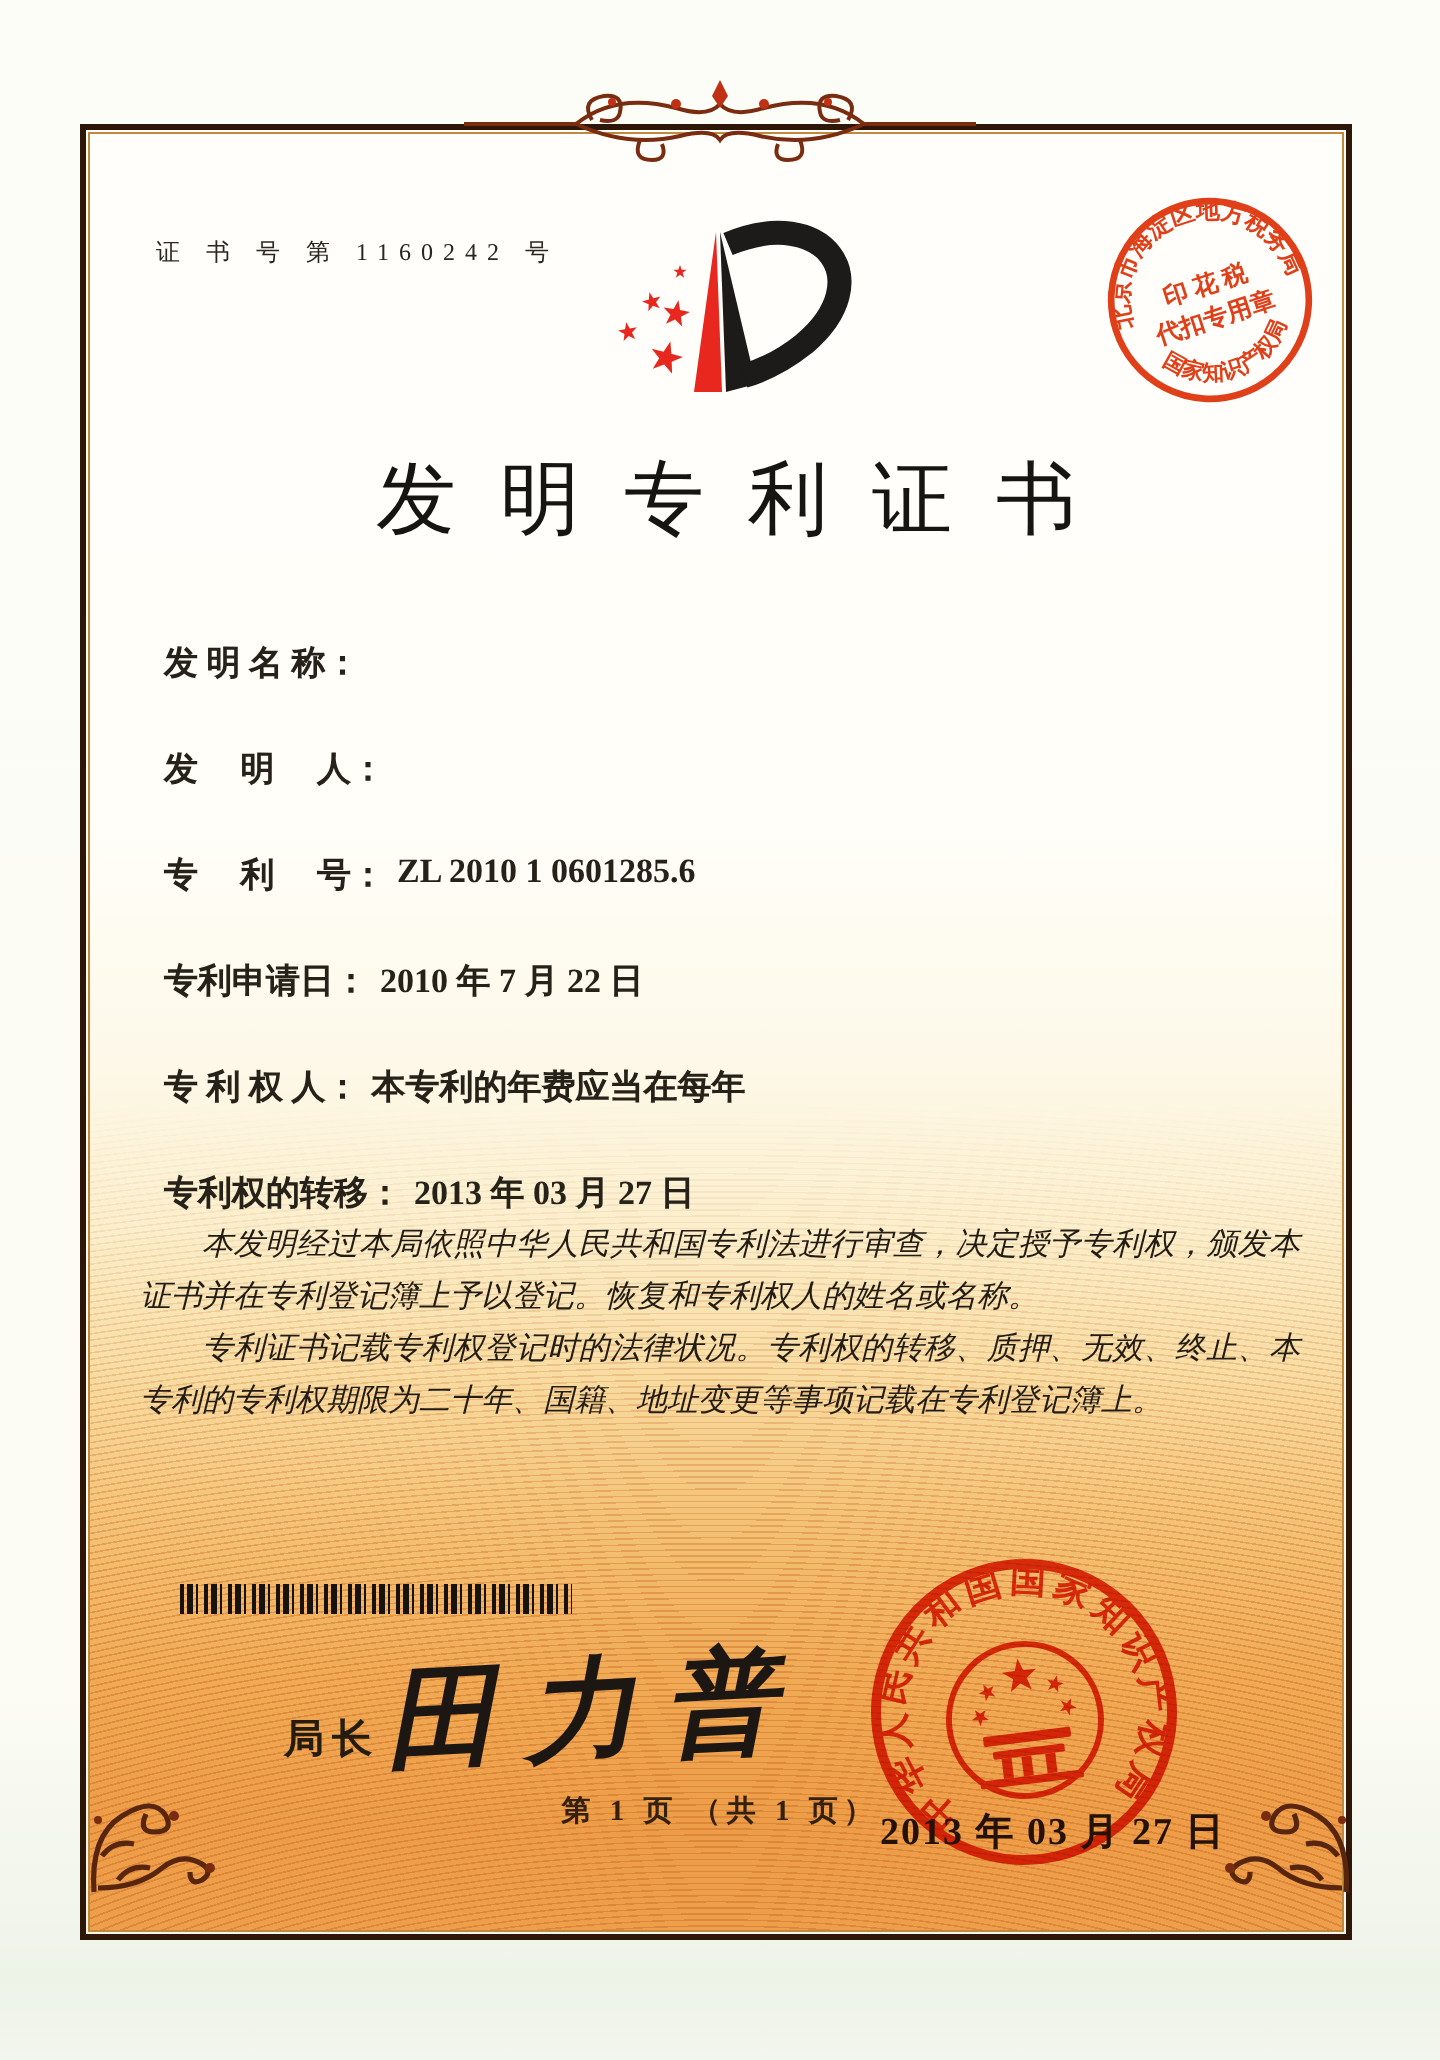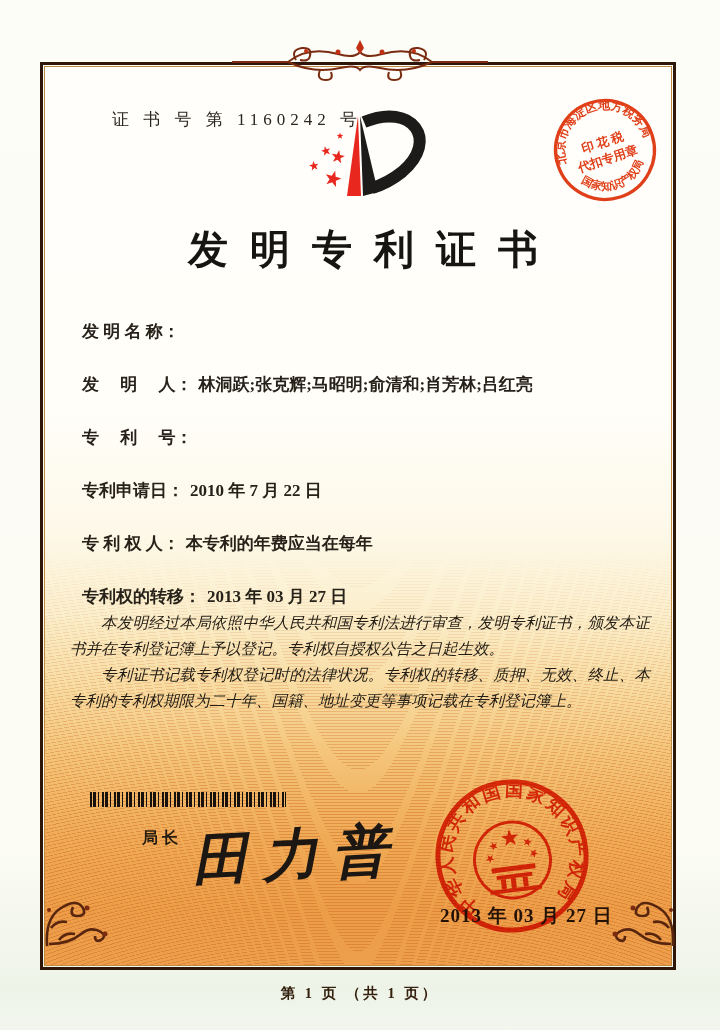--- a/index.html
+++ b/index.html
@@ -31,31 +31,31 @@
   }
   .bg-waves{
     position:absolute;left:0;right:0;bottom:0;height:46%;
     background:
       repeating-radial-gradient(900px 420px at 50% 140%,
         rgba(197,96,30,0.38) 0 1.6px, rgba(255,255,255,0) 1.6px 6.5px);
     -webkit-mask-image:linear-gradient(180deg,transparent 0,rgba(0,0,0,.55) 30%,#000 62%);
     mask-image:linear-gradient(180deg,transparent 0,rgba(0,0,0,.55) 30%,#000 62%);
   }
   .cert-no{
-    position:absolute;left:78px;top:108px;
-    font-size:17px;letter-spacing:5px;color:#2b2620;z-index:3;margin-left:34px;
+    position:absolute;left:78px;top:118px;
+    font-size:12px;letter-spacing:5px;color:#2b2620;z-index:3;
   }
   .logo{position:absolute;left:300px;top:100px;z-index:3;}
   .tax-stamp{
     position:absolute;left:548px;top:93px;z-index:3;
     transform:rotate(-18deg);mix-blend-mode:multiply;
   }
   .title{
     position:absolute;left:0;top:222px;width:100%;text-align:center;
-    font-size:40px;font-weight:bold;color:#171512;
+    font-size:40px;font-weight:normal;color:#171512;
     letter-spacing:22px;padding-left:28px;box-sizing:border-box;z-index:3;
   }
   .fields{position:absolute;left:82px;top:320px;width:566px;z-index:3;}
   .field{height:53px;display:flex;align-items:flex-start;
     font-size:17px;font-weight:bold;color:#262119;}
   .field .lab{white-space:pre;}
   .field .val{white-space:pre;margin-left:6px;}
   .paras{
     position:absolute;left:70px;top:610px;width:580px;z-index:3;
     font-size:15.5px;line-height:26px;color:#221c14;
@@ -63,38 +63,38 @@
   }
   .paras p{margin:0;text-indent:2em;}
   .barcode{
     position:absolute;left:90px;top:792px;width:196px;height:15px;z-index:3;
     background:repeating-linear-gradient(90deg,
       #17120d 0 2px, rgba(0,0,0,0) 2px 3.5px,
       #17120d 3.5px 6.5px, rgba(0,0,0,0) 6.5px 8px,
       #17120d 8px 9px, rgba(0,0,0,0) 9px 12px);
   }
   .signer-title{
-    position:absolute;left:142px;top:828px;z-index:3;
-    font-size:16px;font-weight:bold;letter-spacing:4px;color:#241c10;
+    position:absolute;left:142px;top:856px;z-index:3;
+    font-size:20px;font-weight:bold;letter-spacing:4px;color:#241c10;
   }
   .signer-name{
     position:absolute;left:192px;top:818px;z-index:4;
     font-size:56px;font-weight:bold;font-style:italic;color:#1c1712;
     letter-spacing:14px;transform:rotate(-3deg);
   }
   .office-seal{
     position:absolute;left:432px;top:776px;z-index:3;
     mix-blend-mode:multiply;transform:rotate(-7deg);
   }
   .seal-date{
     position:absolute;left:440px;top:903px;width:180px;z-index:4;
     font-size:19px;font-weight:bold;color:#241206;letter-spacing:1px;
   }
   .footer{
-    position:absolute;left:0;top:984px;width:100%;text-align:center;z-index:3;
+    position:absolute;left:0;top:896px;width:100%;text-align:center;z-index:3;
     font-size:14.5px;font-weight:bold;letter-spacing:3px;color:#33200e;
   }
   .ornament-top{position:absolute;left:230px;top:26px;z-index:4;}
   .corner{position:absolute;z-index:4;}
   .corner.bl{left:43px;top:888px;}
   .corner.br{right:43px;top:888px;transform:scaleX(-1);}
 </style>
 </head>
 <body>
 
@@ -189,41 +189,41 @@
   </svg>
 
   <div class="title">发明专利证书</div>
 
   <div class="fields">
     <div class="field">
       <span class="lab">发 明 名 称：</span>
     </div>
     <div class="field">
       <span class="lab">发　 明　 人：</span>
-      <span class="val">林洞跃;张克辉;马昭明;俞清和;肖芳林;吕红亮</span>
     </div>
     <div class="field">
       <span class="lab">专　 利　 号：</span>
+      <span class="val">ZL 2010 1 0601285.6</span>
     </div>
     <div class="field">
       <span class="lab">专利申请日：</span>
       <span class="val">2010 年 7 月 22 日</span>
     </div>
     <div class="field">
       <span class="lab">专 利 权 人：</span>
       <span class="val">本专利的年费应当在每年</span>
     </div>
     <div class="field">
       <span class="lab">专利权的转移：</span>
       <span class="val">2013 年 03 月 27 日</span>
     </div>
   </div>
 
   <div class="paras">
-    <p>本发明经过本局依照中华人民共和国专利法进行审查，发明专利证书，颁发本证书并在专利登记簿上予以登记。专利权自授权公告之日起生效。</p>
+    <p>本发明经过本局依照中华人民共和国专利法进行审查，决定授予专利权，颁发本证书并在专利登记簿上予以登记。恢复和专利权人的姓名或名称。</p>
     <p>专利证书记载专利权登记时的法律状况。专利权的转移、质押、无效、终止、本专利的专利权期限为二十年、国籍、地址变更等事项记载在专利登记簿上。</p>
   </div>
 
   <div class="barcode"></div>
 
   <div class="signer-title">局长</div>
   <div class="signer-name">田力普</div>
 
   <svg class="office-seal" width="160" height="160" viewBox="0 0 160 160">
     <circle cx="80" cy="80" r="74" fill="none" stroke="#e23a17" stroke-width="5"></circle>

